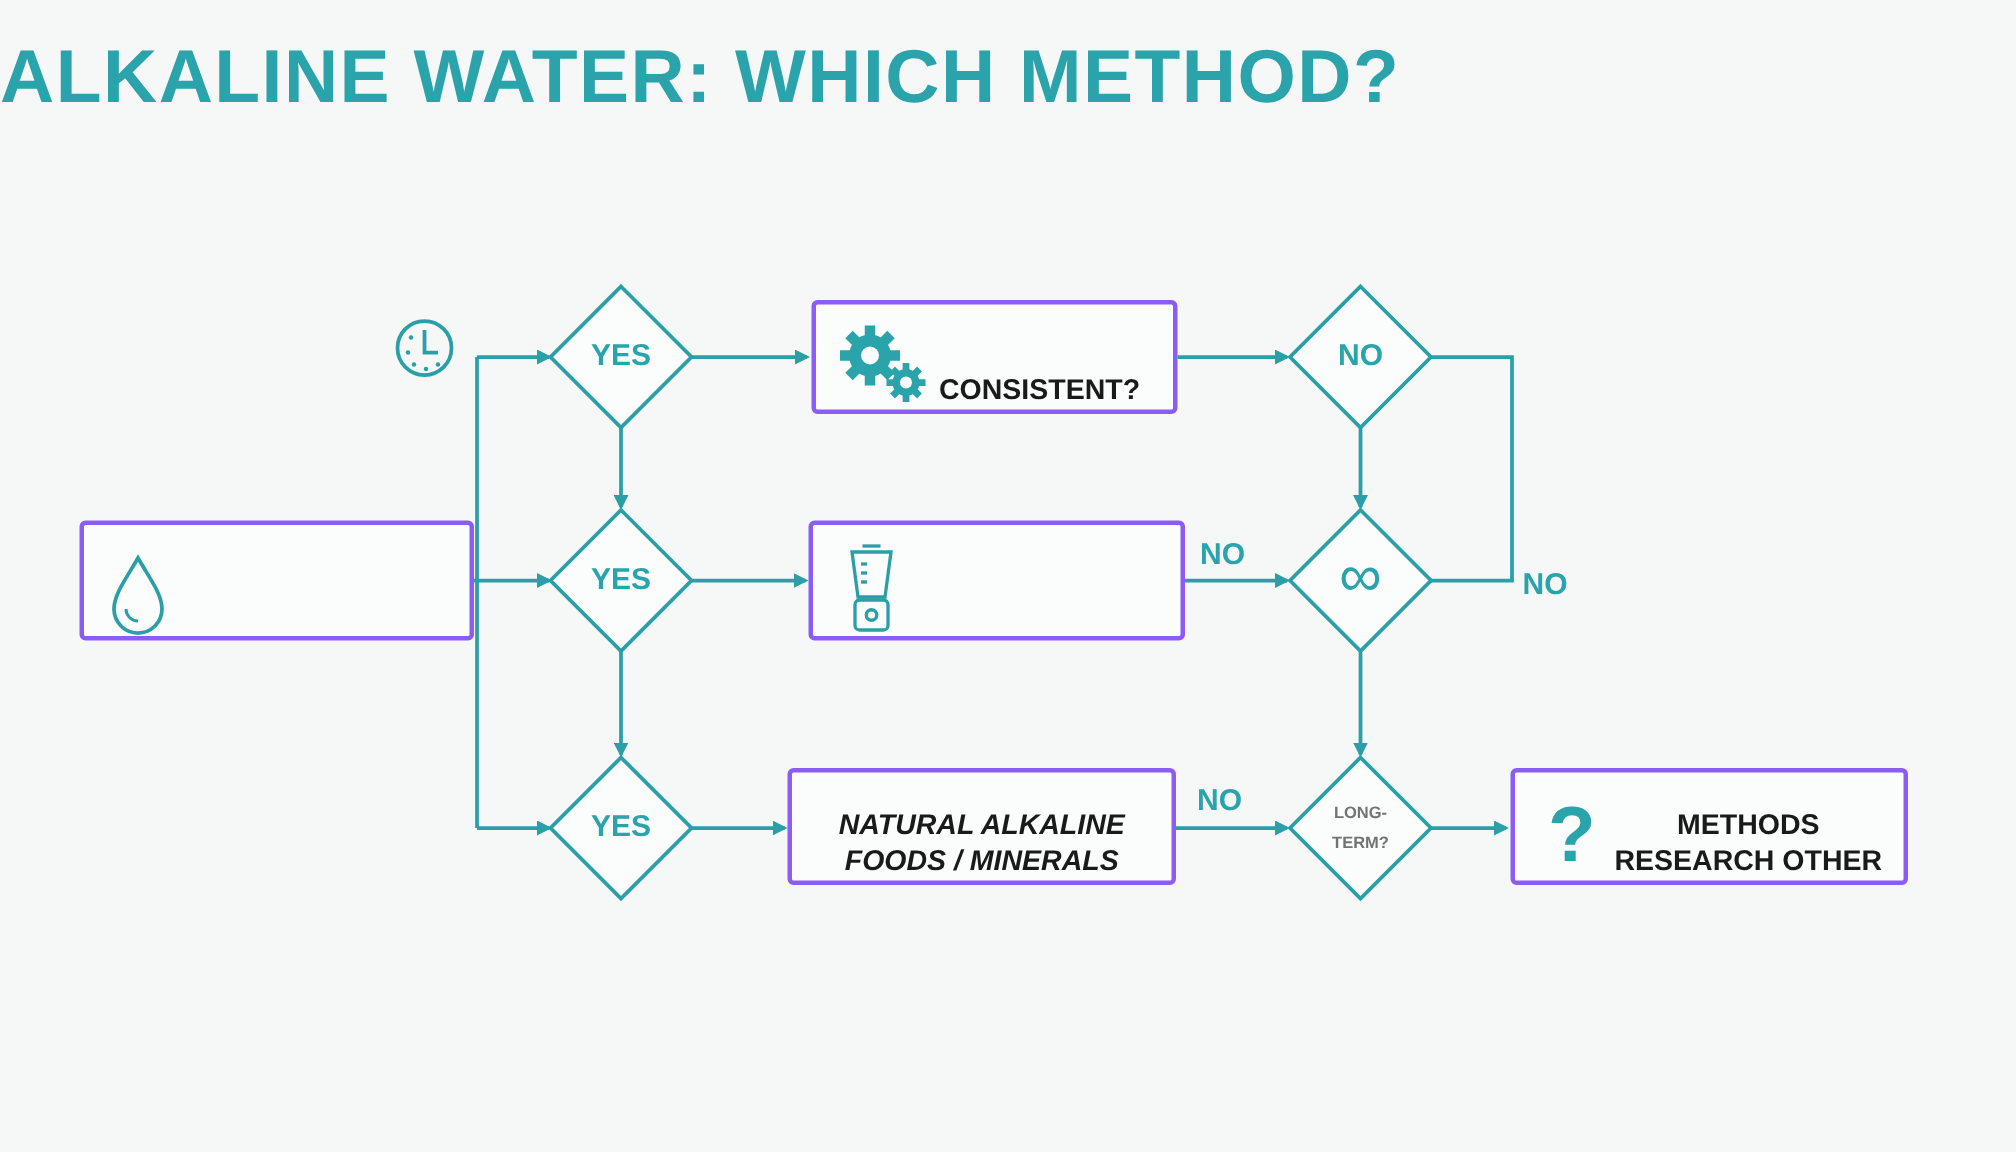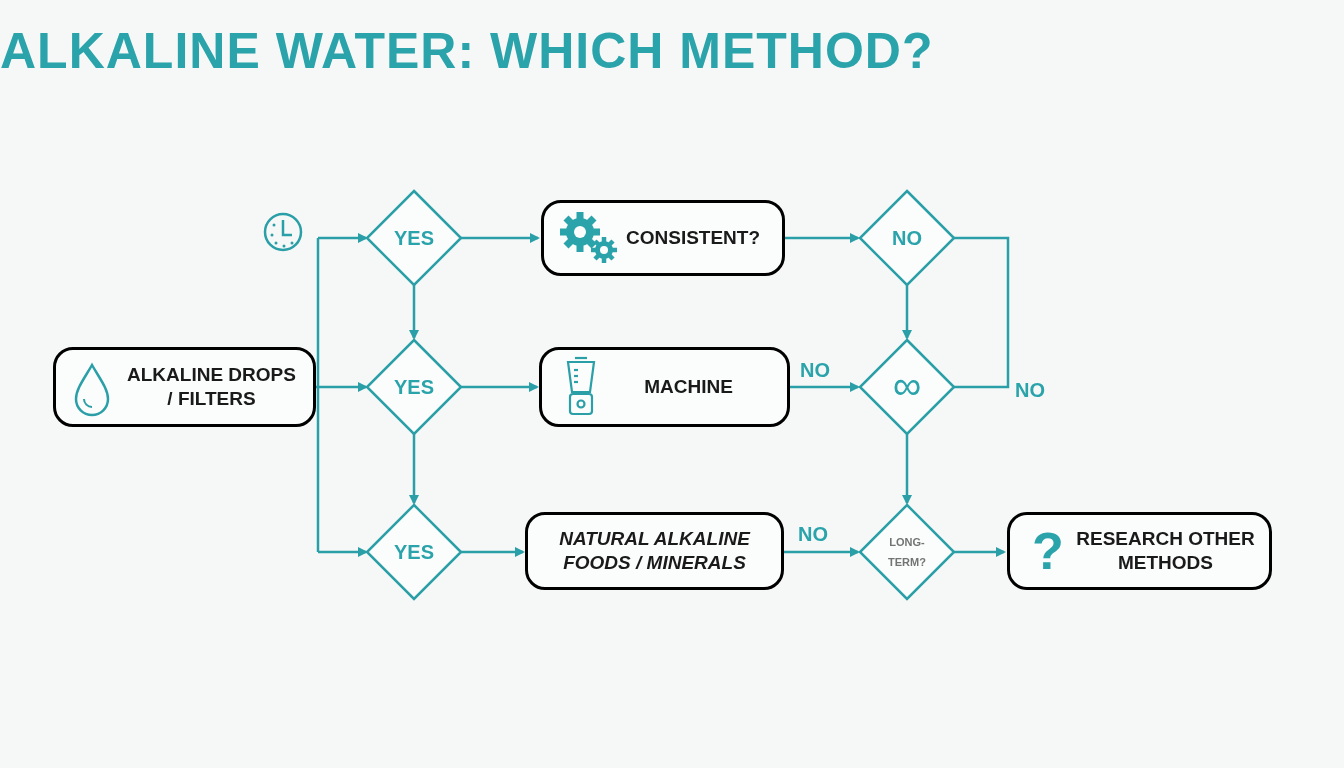--- a/index.html
+++ b/index.html
@@ -8,23 +8,23 @@
     background:#f6f8f8;
     font-family:"Liberation Sans", sans-serif;
     position:relative;
   }
   .title {
     position:absolute; left:0; top:22px; width:1344px; text-align:left;
     font-size:50px; font-weight:bold; color:#2aa3ab; letter-spacing:1px;
   }
   svg.flow { position:absolute; left:0; top:0; }
   .box {
-    position:absolute; border:3px solid #000000; border-radius:20px;
+    position:absolute; border:3px solid #8b5cf6; border-radius:4px;
     background:#fbfdfd; box-sizing:border-box;
-    display:flex; align-items:center;
+    display:flex; align-items:flex-end;
   }
   .box .txt {
     font-weight:bold; font-size:19px; color:#1a1a1a; text-align:center;
     line-height:24px; flex:1;
   }
   .dlabel {
     position:absolute; font-weight:bold; font-size:20px; color:#2aa3ab;
     text-align:center; transform:translate(-50%,-50%);
   }
   .dlabel.dark { color:#737373; font-size:11px; line-height:20px; }
@@ -90,24 +90,20 @@
       <circle cx="292" cy="243" r="1.5"></circle>
     </g>
   </g>
 </svg>
 
 <div class="box" style="left:53px; top:347px; width:263px; height:80px;">
   <svg width="50" height="60" style="margin-left:14px">
     <path d="M22,8 C14,22 6,32 6,42 A16,16 0 0 0 38,42 C38,32 30,22 22,8 Z" fill="none" stroke="#2a9fa7" stroke-width="2.5"></path>
     <path d="M14,42 A8,8 0 0 0 22,50" fill="none" stroke="#2a9fa7" stroke-width="2"></path>
   </svg>
-  <div class="txt" style="margin-right:10px">
-    <div>ALKALINE DROPS</div>
-    <div>/ FILTERS</div>
-  </div>
 </div>
 
 <div class="box" style="left:541px; top:200px; width:244px; height:76px;">
   <svg width="66" height="60" style="margin-left:12px">
     <g fill="#2aa3ab">
       <circle cx="24" cy="24" r="14"></circle>
       <g stroke="#2aa3ab" stroke-width="7">
         <line x1="24" y1="4" x2="24" y2="44"></line>
           <line x1="4" y1="24" x2="44" y2="24"></line>
         <line x1="10" y1="10" x2="38" y2="38"></line>
@@ -133,36 +129,35 @@
       <path d="M6,6 L32,6 L28,36 L10,36 Z"></path>
       <line x1="13" y1="2" x2="25" y2="2"></line>
       <line x1="12" y1="14" x2="16" y2="14"></line>
         <line x1="12" y1="20" x2="16" y2="20"></line>
       <line x1="12" y1="26" x2="16" y2="26"></line>
       <rect x="8" y="38" width="22" height="20" rx="3"></rect>
       <circle cx="19" cy="48" r="3.5"></circle>
     </g>
   </svg>
   <div class="txt" style="margin-right:12px">
-    <div>MACHINE</div>
   </div>
 </div>
 
 <div class="box" style="left:525px; top:512px; width:259px; height:78px;font-style:italic;">
   <div class="txt">
     <div>NATURAL ALKALINE</div>
     <div>FOODS / MINERALS</div>
   </div>
 </div>
 
 <div class="box" style="left:1007px; top:512px; width:265px; height:78px;">
   <div style="margin-left:22px; font-size:52px; font-weight:bold; color:#2aa3ab; width:40px;">?</div>
   <div class="txt" style="margin-right:10px">
+    <div>METHODS</div>
     <div>RESEARCH OTHER</div>
-    <div>METHODS</div>
   </div>
 </div>
 
 <div class="dlabel" style="left:414px; top:238px;">YES</div>
 <div class="dlabel" style="left:414px; top:387px;">YES</div>
 <div class="dlabel" style="left:414px; top:552px;">YES</div>
 <div class="dlabel" style="left:907px; top:238px;">NO</div>
 <div class="dlabel" style="left:907px; top:385px; font-size:40px; font-weight:normal;">∞</div>
 <div class="dlabel dark" style="left:907px; top:552px;">
   <div>LONG-</div>

